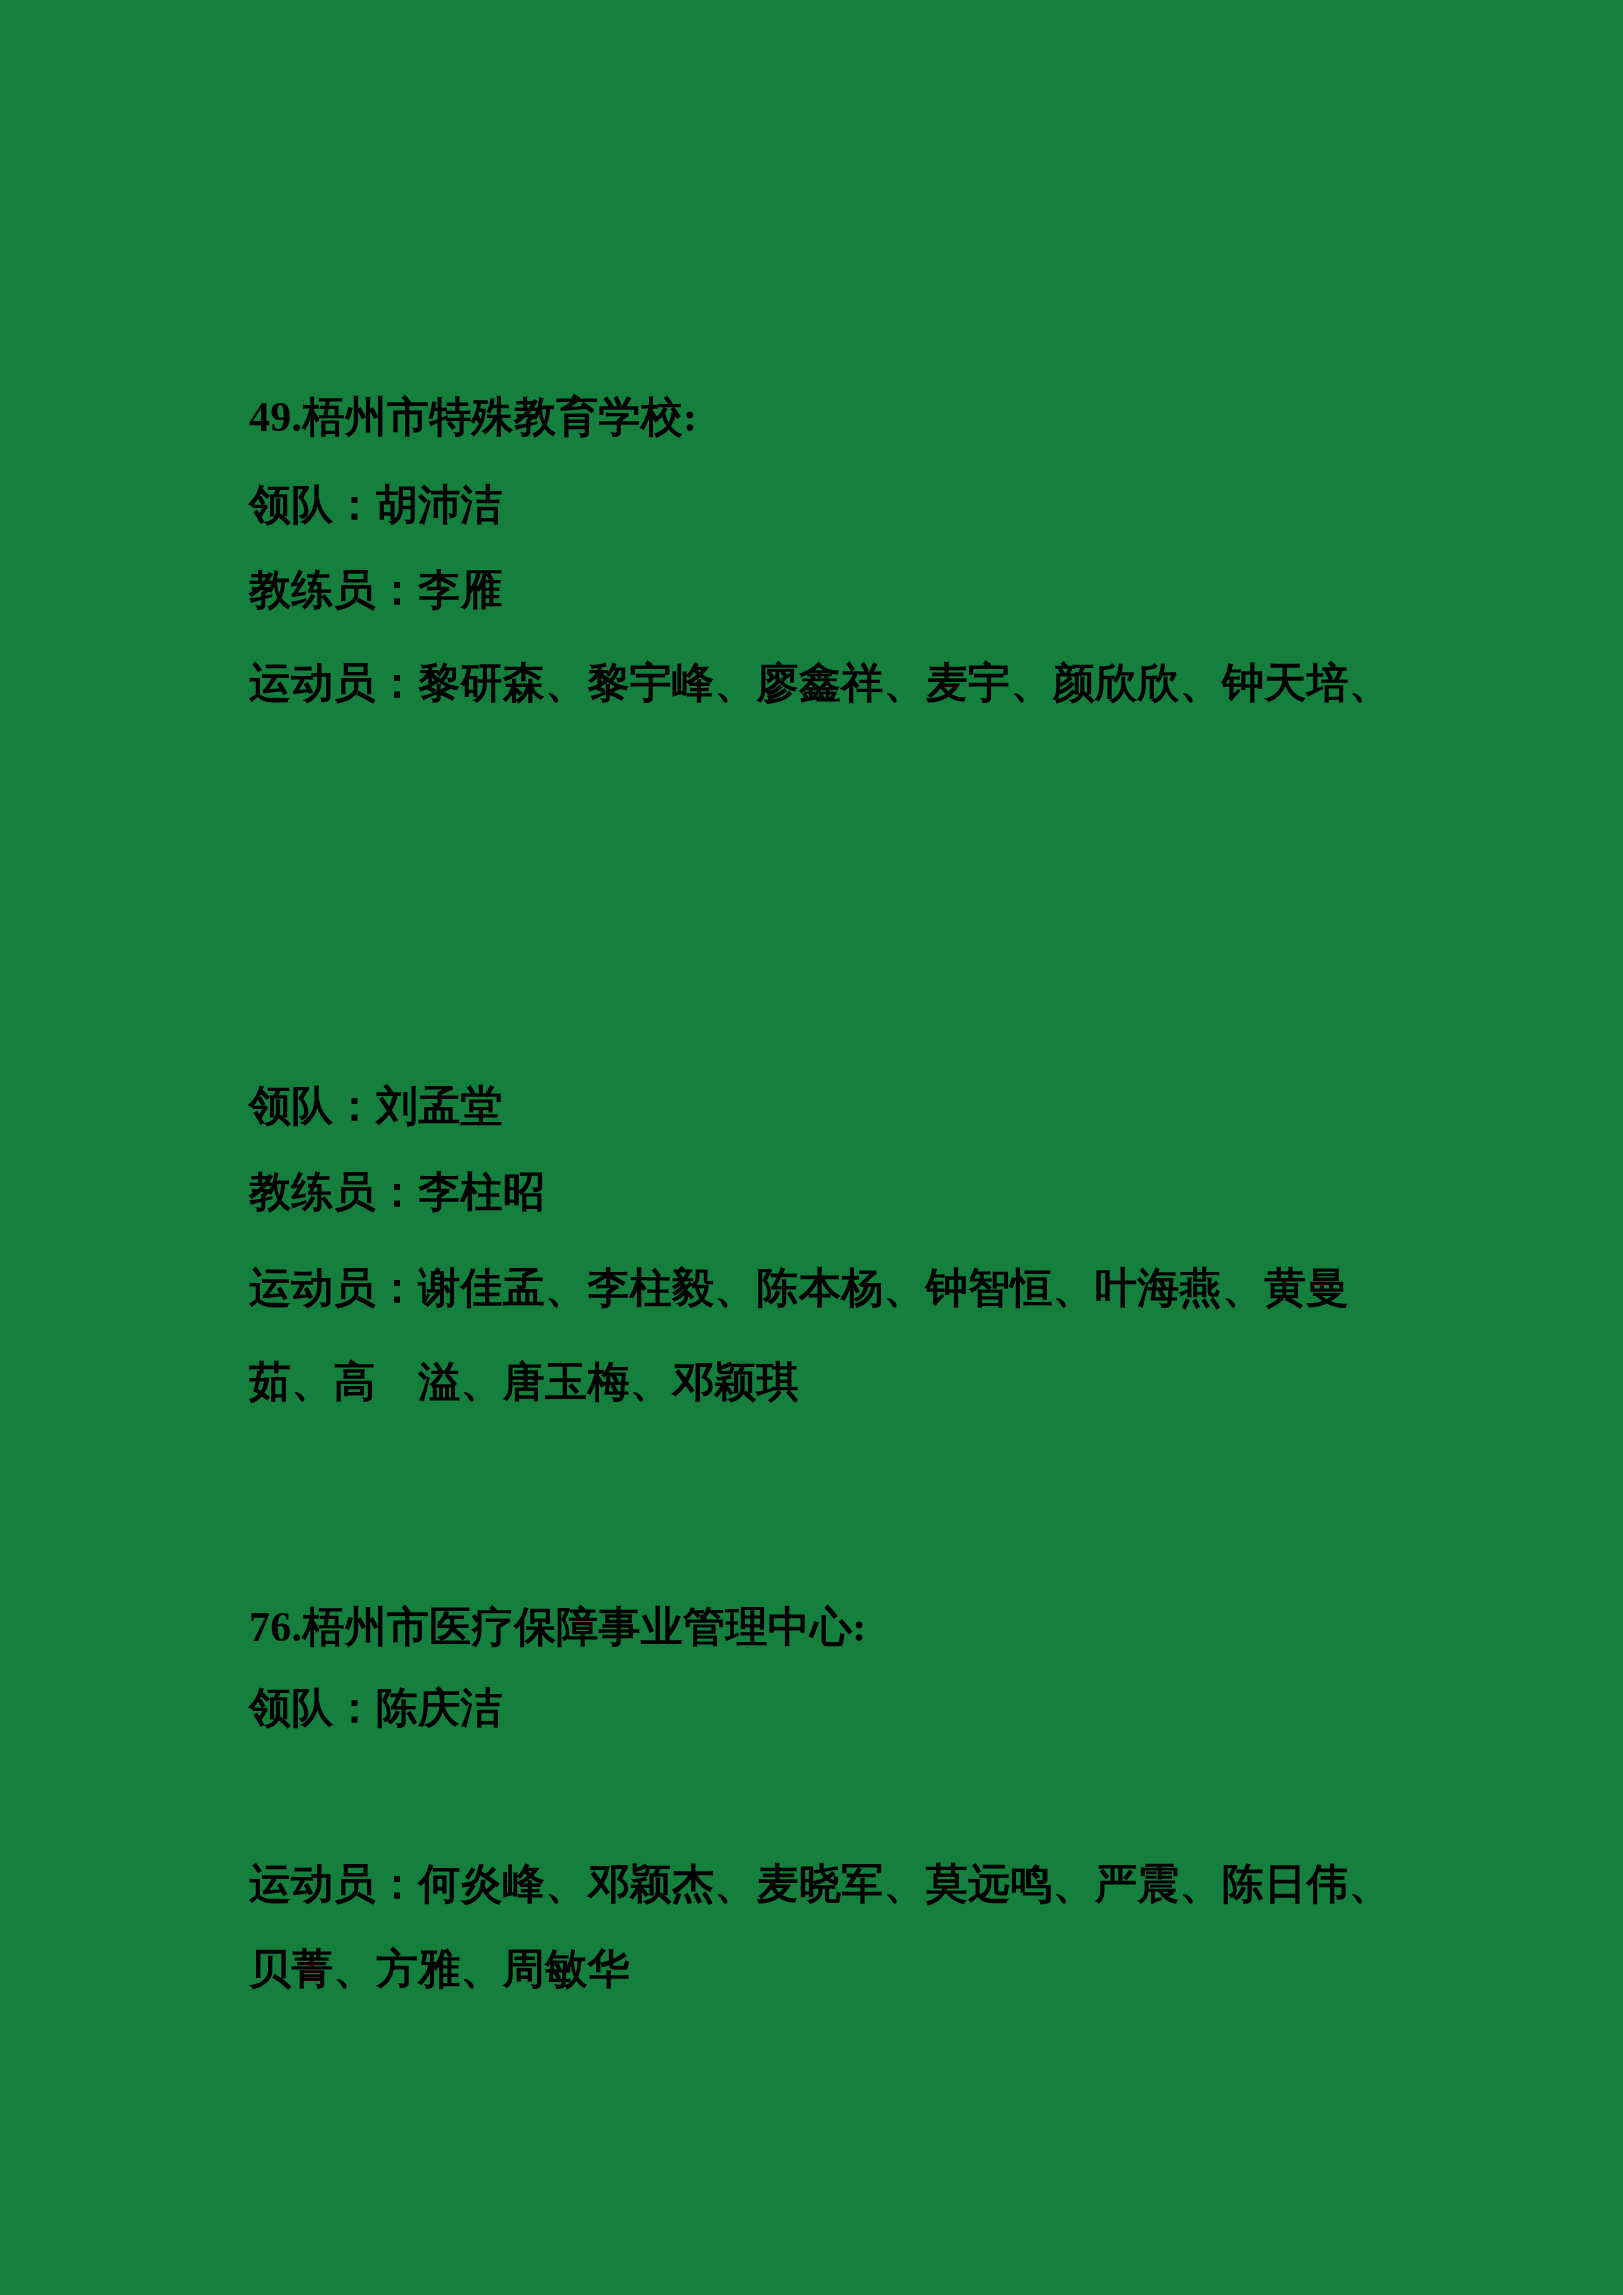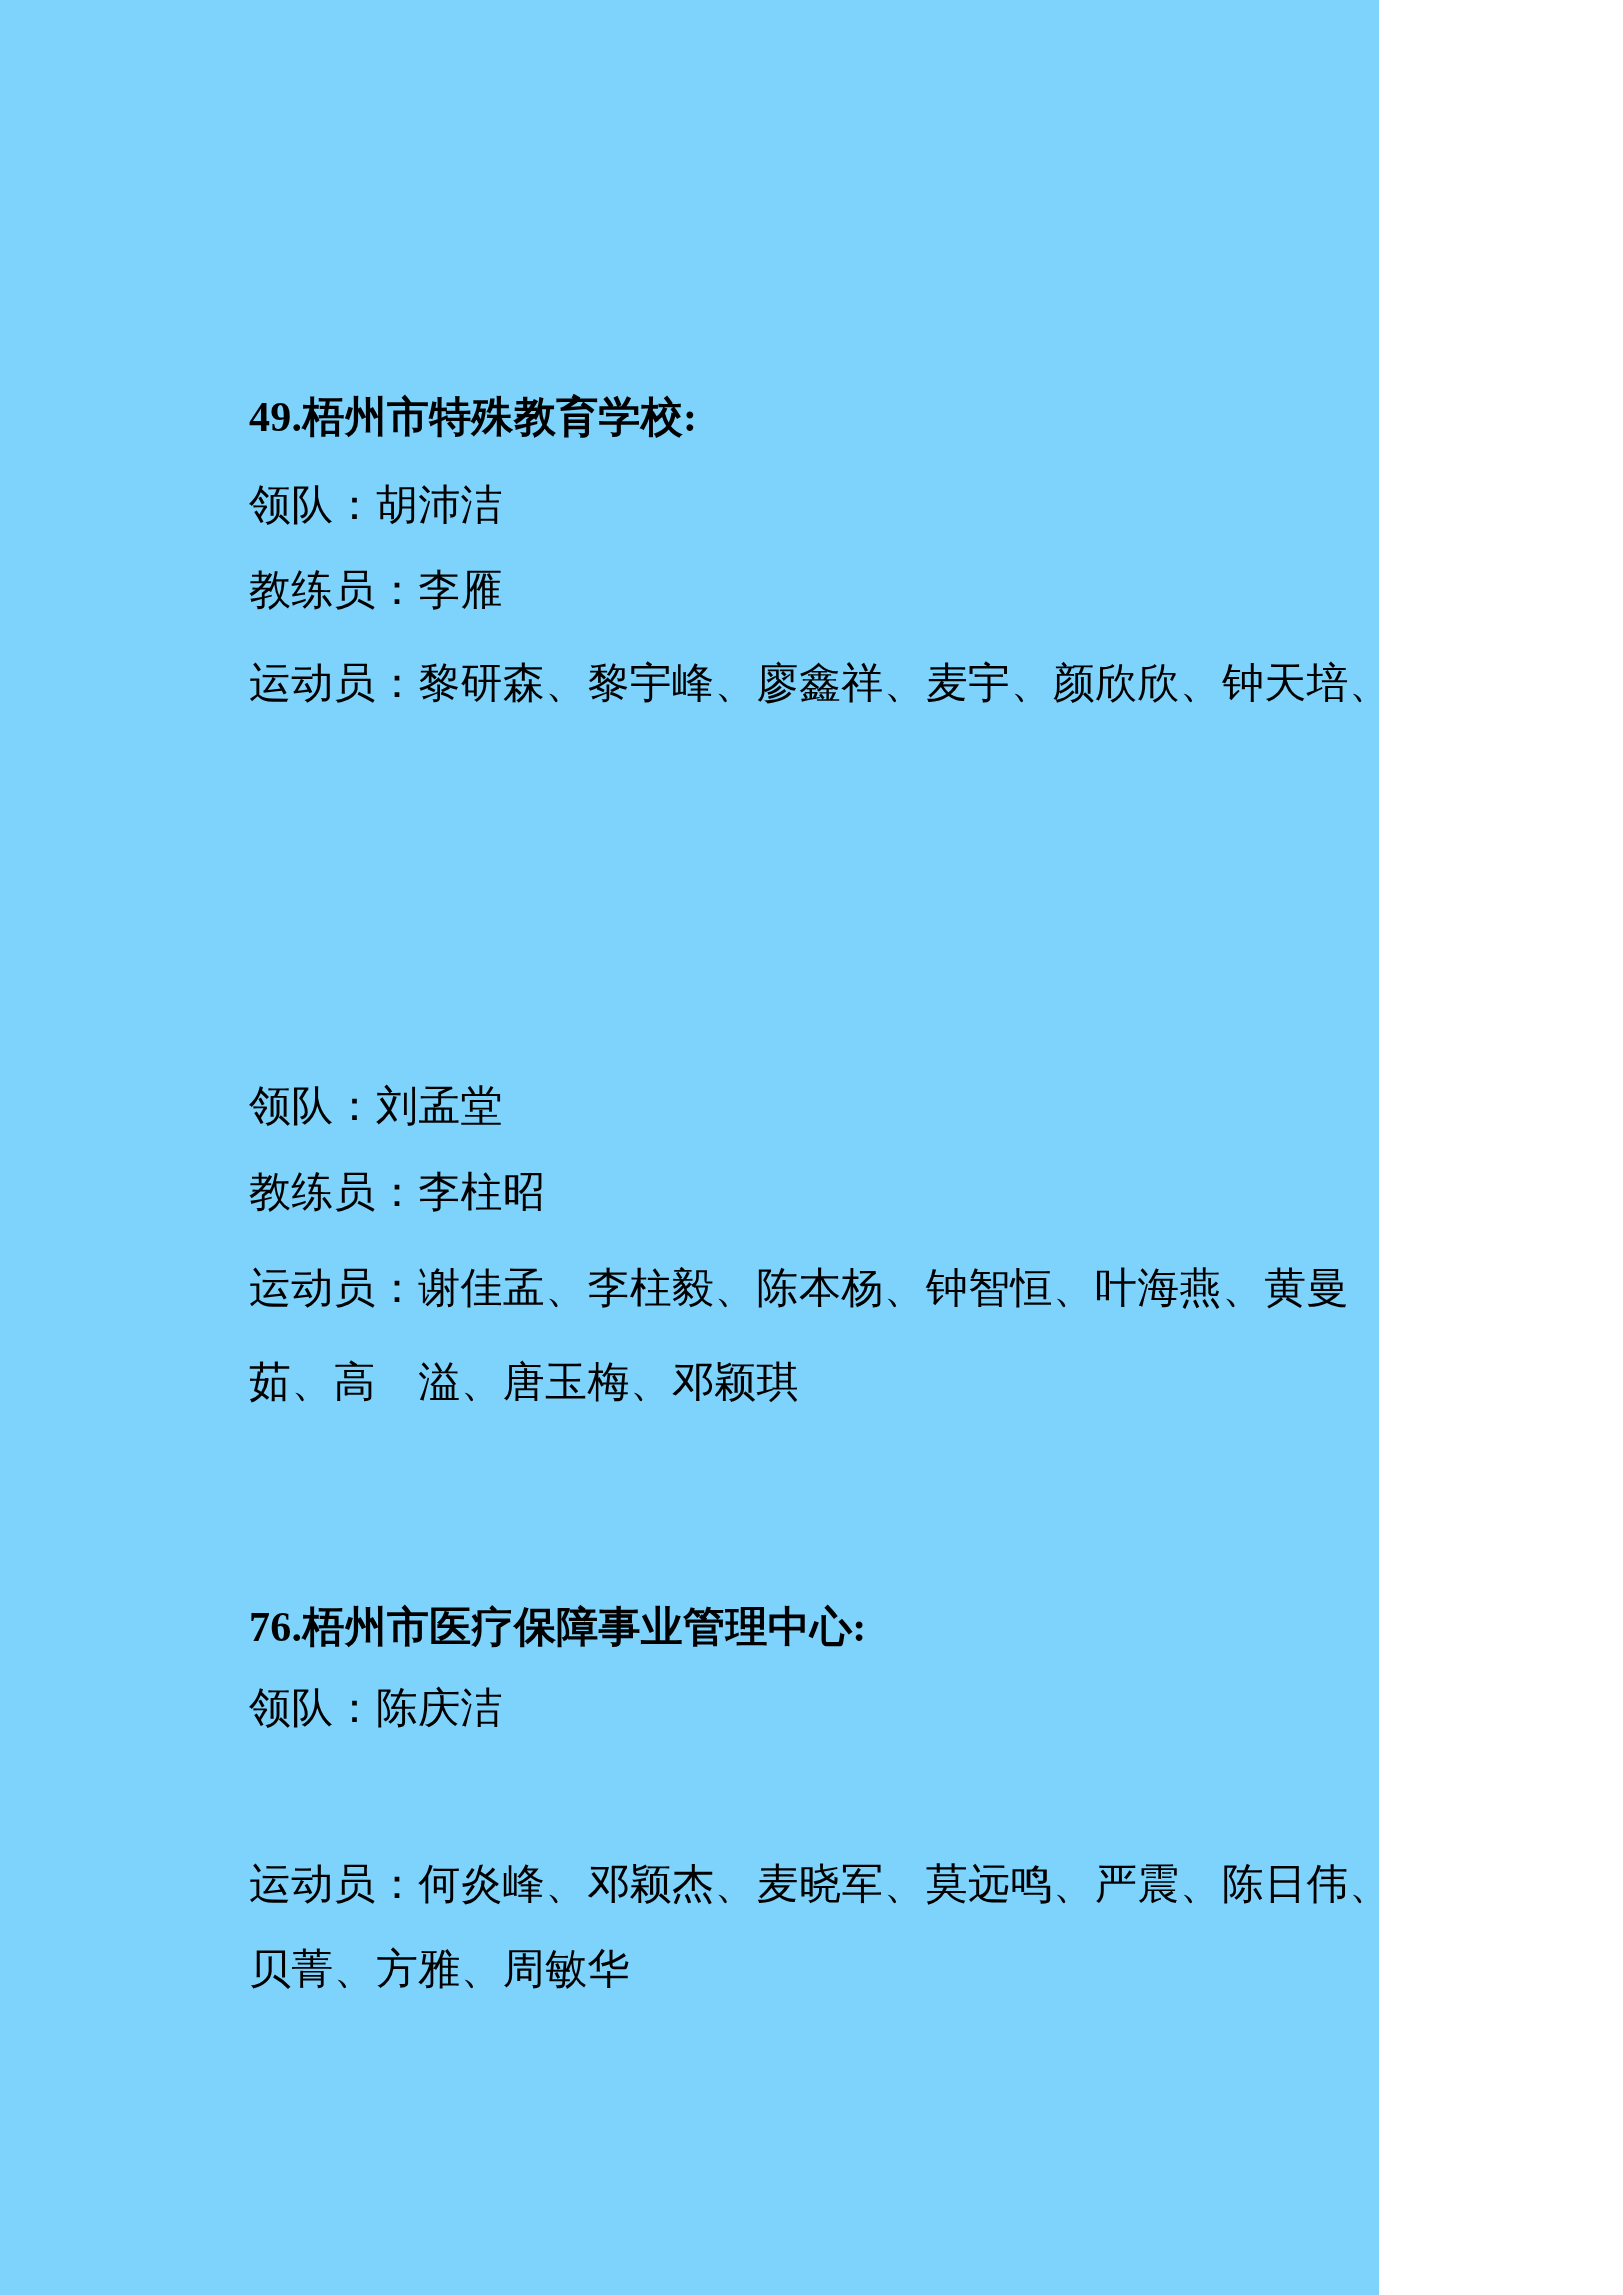--- a/index.html
+++ b/index.html
@@ -3,23 +3,23 @@
 <meta charset="utf-8">
 <style>
   
   * { margin: 0; padding: 0; box-sizing: border-box; }
   html, body {
     background: #ffffff;
     font-family: "Liberation Serif", "DejaVu Serif", serif;
   }
   .page {
     position: relative;
-    width: 1379px;
+    width: 1623px;
     height: 2295px;
-    background: #7dd3fc;
+    background: #15803d;
     color: #000000;
     overflow: hidden;
   }
   
   .heading {
     position: absolute;
     left: 249px;
     right: 223px;
     font-size: 42px;
     line-height: 56px;
@@ -27,21 +27,21 @@
     color: #000000;
     white-space: pre;
     letter-spacing: 0.3px;
   }
   .line {
     position: absolute;
     left: 249px;
     right: 223px;
     font-size: 42px;
     line-height: 56px;
-    font-weight: normal;
+    font-weight: bold;
     color: #000000;
     white-space: pre;
     letter-spacing: 0.3px;
   }
 </style>
 </head>
 <body>
 
 <div class="page">
 

